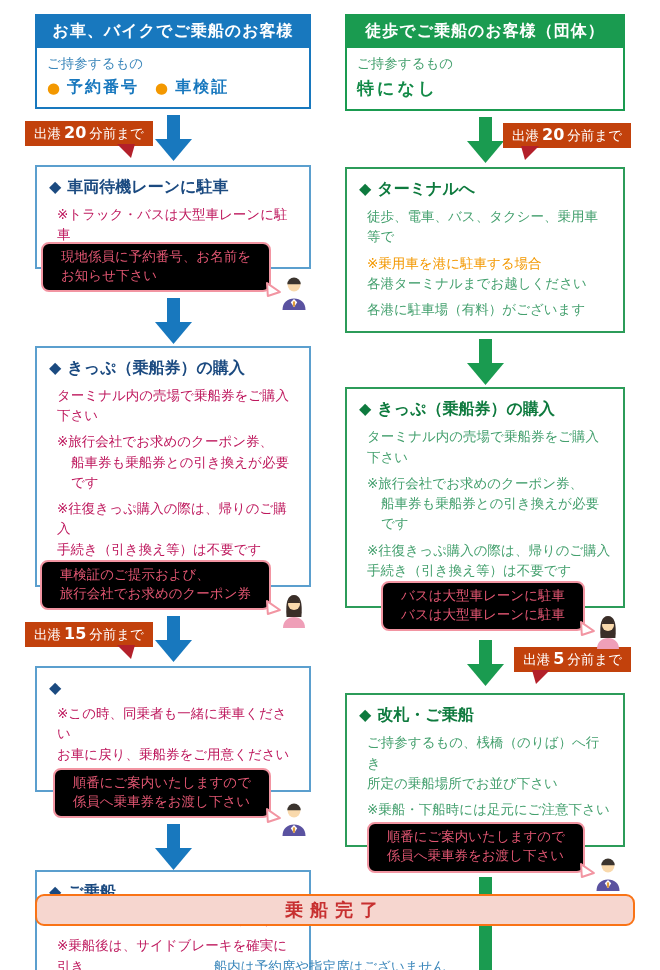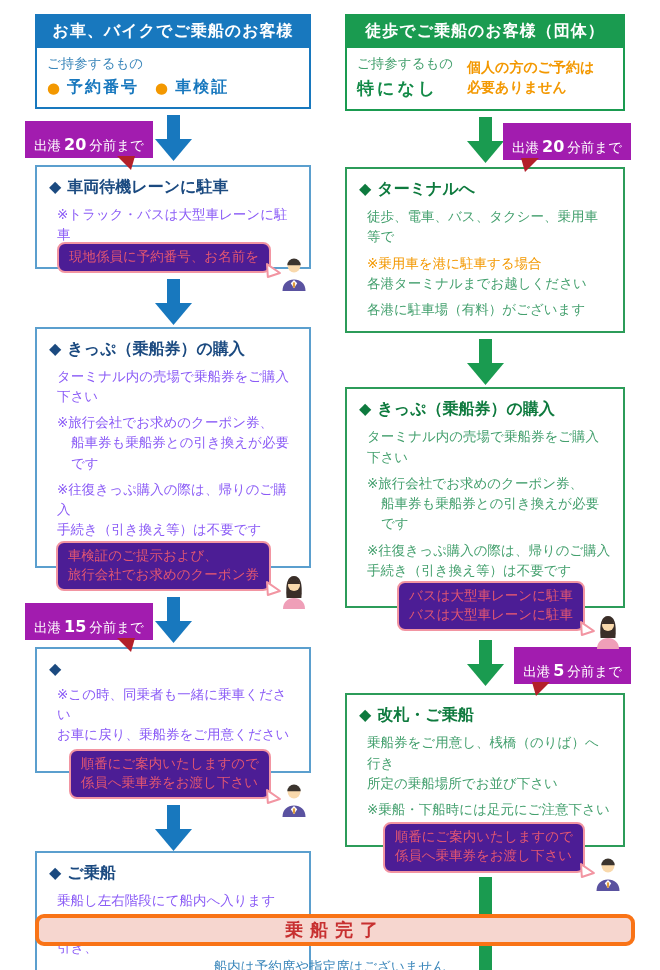--- a/index.html
+++ b/index.html
@@ -25,55 +25,55 @@
   .hdr-flex{display:flex;align-items:flex-start;gap:14px;}
   .none-label{font-size:17px;font-weight:bold;color:#138a47;letter-spacing:3px;margin-top:4px;}
   .side-note{color:#f39800;font-weight:bold;font-size:14px;line-height:1.45;margin-top:2px;}
 
   
   .ar{position:relative;display:flex;justify-content:center;align-items:flex-start;height:56px;padding-top:6px;box-sizing:border-box;}
   .ar-long{height:190px;padding-top:4px;}
   .arrow-svg{display:block;}
 
   
-  .badge{position:absolute;top:12px;background:#a21caf;color:#fff;font-size:13.5px;
-         padding:16px 9px 5px;white-space:nowrap;z-index:5;line-height:1;}
+  .badge{position:absolute;top:12px;background:#c2410c;color:#fff;font-size:13.5px;
+         padding:4px 9px 5px;white-space:nowrap;z-index:5;line-height:1;}
   .badge .num{font-weight:bold;font-size:16px;margin:0 3px;}
   .badge-left{left:-10px;}
   .badge-right{right:-6px;}
   .badge-tail{position:absolute;bottom:-12px;}
   .badge-left .badge-tail{right:16px;}
   .badge-right .badge-tail{left:18px;}
 
   
   .box{border:2px solid;background:#fff;padding:10px 12px 26px;box-sizing:border-box;}
   .box-blue{border-color:#5b9fce;}
   .box-green{border-color:#2c9c59;}
   .box-heading{font-size:16px;font-weight:bold;margin-bottom:6px;display:flex;gap:6px;align-items:baseline;}
   .box-blue .box-heading{color:#1b4a80;}
   .box-green .box-heading{color:#0e7a3e;}
   .line{font-size:13.5px;line-height:1.5;padding-left:8px;}
-  .box-blue .line{color:#8b5cf6;}
+  .box-blue .line{color:#be185d;}
   .box-green .line{color:#44a06e;}
   .line.gap{margin-top:6px;}
   .line.indent{padding-left:22px;}
   .line.orange{color:#f39800 !important;}
   .box-tight{padding-bottom:22px;}
 
   
   .bubble-row{position:relative;display:flex;justify-content:flex-end;padding-right:40px;margin-top:-27px;z-index:6;}
-  .bubble{position:relative;background:#4c1d95;border:2px solid #f295a2;border-radius:8px;
-          padding:3px 10px 5px;font-size:13.5px;color:#e25672;line-height:1.42;white-space:nowrap;}
+  .bubble{position:relative;background:#000000;border:2px solid #f295a2;border-radius:8px;
+          padding:3px 18px 5px;font-size:13.5px;color:#e25672;line-height:1.42;white-space:nowrap;}
   .bubble-tail{position:absolute;right:-13px;bottom:-9px;transform:rotate(12deg);}
   .avatar{position:absolute;right:-42px;bottom:-20px;}
 
   
   .footer-bar{position:absolute;left:35px;right:25px;top:894px;height:32px;background:#f6d6cf;
-              border:4px solid #f97316;border-radius:9px;display:flex;align-items:center;justify-content:center;
-              font-size:18px;font-weight:bold;color:#c73030;letter-spacing:7px;box-sizing:border-box;margin-top:20px;}
+              border:2px solid #f97316;border-radius:9px;display:flex;align-items:center;justify-content:center;
+              font-size:18px;font-weight:bold;color:#c73030;letter-spacing:7px;box-sizing:border-box;}
   .footer-note{position:absolute;top:958px;left:0;width:100%;text-align:center;color:#3a86ba;font-size:13.5px;}
 </style>
 </head>
 <body>
 
 <svg width="0" height="0" style="position:absolute">
   <defs>
     <g id="arrow-blue">
       <rect x="13" y="0" width="13" height="25" fill="#1878be"></rect>
       <polygon points="1,24 38,24 19.5,46" fill="#1878be"></polygon>
@@ -141,20 +141,21 @@
     <div class="box box-blue box-tight" style="min-height:84px;">
       <div class="box-heading">
         <span>◆</span>
         <span>車両待機レーンに駐車</span>
       </div>
       <div class="line">※トラック・バスは大型車レーンに駐車</div>
     </div>
     <div class="bubble-row">
       <div class="bubble">
         <div>現地係員に予約番号、お名前を</div>
+        <div>お知らせ下さい</div>
         <svg class="bubble-tail" width="18" height="16">
             <use href="#bubble-tail"></use>
           </svg>
         <svg class="avatar" width="34" height="38">
             <use href="#staff-male"></use>
           </svg>
       </div>
     </div>
 
     <div class="ar" style="height:54px;">
@@ -240,24 +241,20 @@
   <div class="col col-right">
 
     <div class="hdr hdr-green">
       <div class="hdr-title">徒歩でご乗船のお客様（団体）</div>
       <div class="hdr-body">
         <div class="hdr-flex">
           <div>
             <div class="bring-label">ご持参するもの</div>
             <div class="none-label">特になし</div>
           </div>
-          <div class="side-note">
-            <div>個人の方のご予約は</div>
-            <div>必要ありません</div>
-          </div>
         </div>
       </div>
     </div>
 
     <div class="ar">
       <div class="badge badge-right">
         <span>出港</span><span class="num">20</span><span>分前まで</span>
         <svg class="badge-tail" width="20" height="14">
             <path d="M0 0 H18 L4 14 Z" fill="#b3202a"></path>
           </svg>
@@ -318,21 +315,21 @@
       <svg class="arrow-svg" width="39" height="53" viewBox="0 0 39 47">
           <use href="#arrow-green"></use>
         </svg>
     </div>
 
     <div class="box box-green" style="min-height:104px;">
       <div class="box-heading">
         <span>◆</span>
         <span>改札・ご乗船</span>
       </div>
-      <div class="line">乗船券をご用意し、桟橋（のりば）へ行き</div>
+      <div class="line">ご持参するもの、桟橋（のりば）へ行き</div>
       <div class="line">所定の乗船場所でお並び下さい</div>
       <div class="line gap">※乗船・下船時には足元にご注意下さい</div>
     </div>
     <div class="bubble-row" style="margin-top:-25px;">
       <div class="bubble">
         <div>順番にご案内いたしますので</div>
         <div>係員へ乗車券をお渡し下さい</div>
         <svg class="bubble-tail" width="18" height="16">
             <use href="#bubble-tail"></use>
           </svg>

